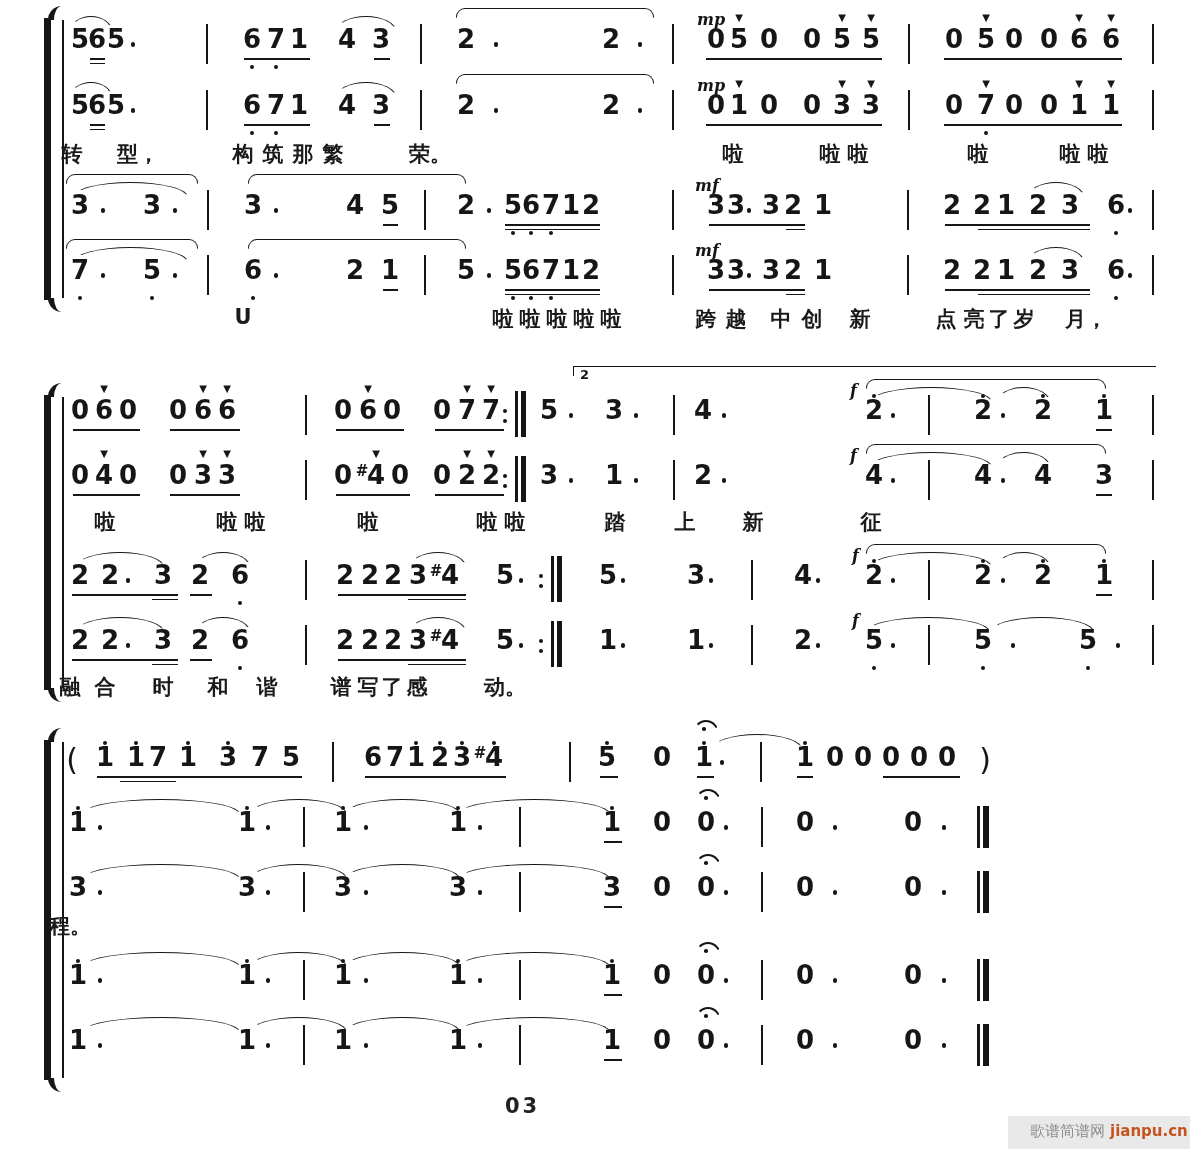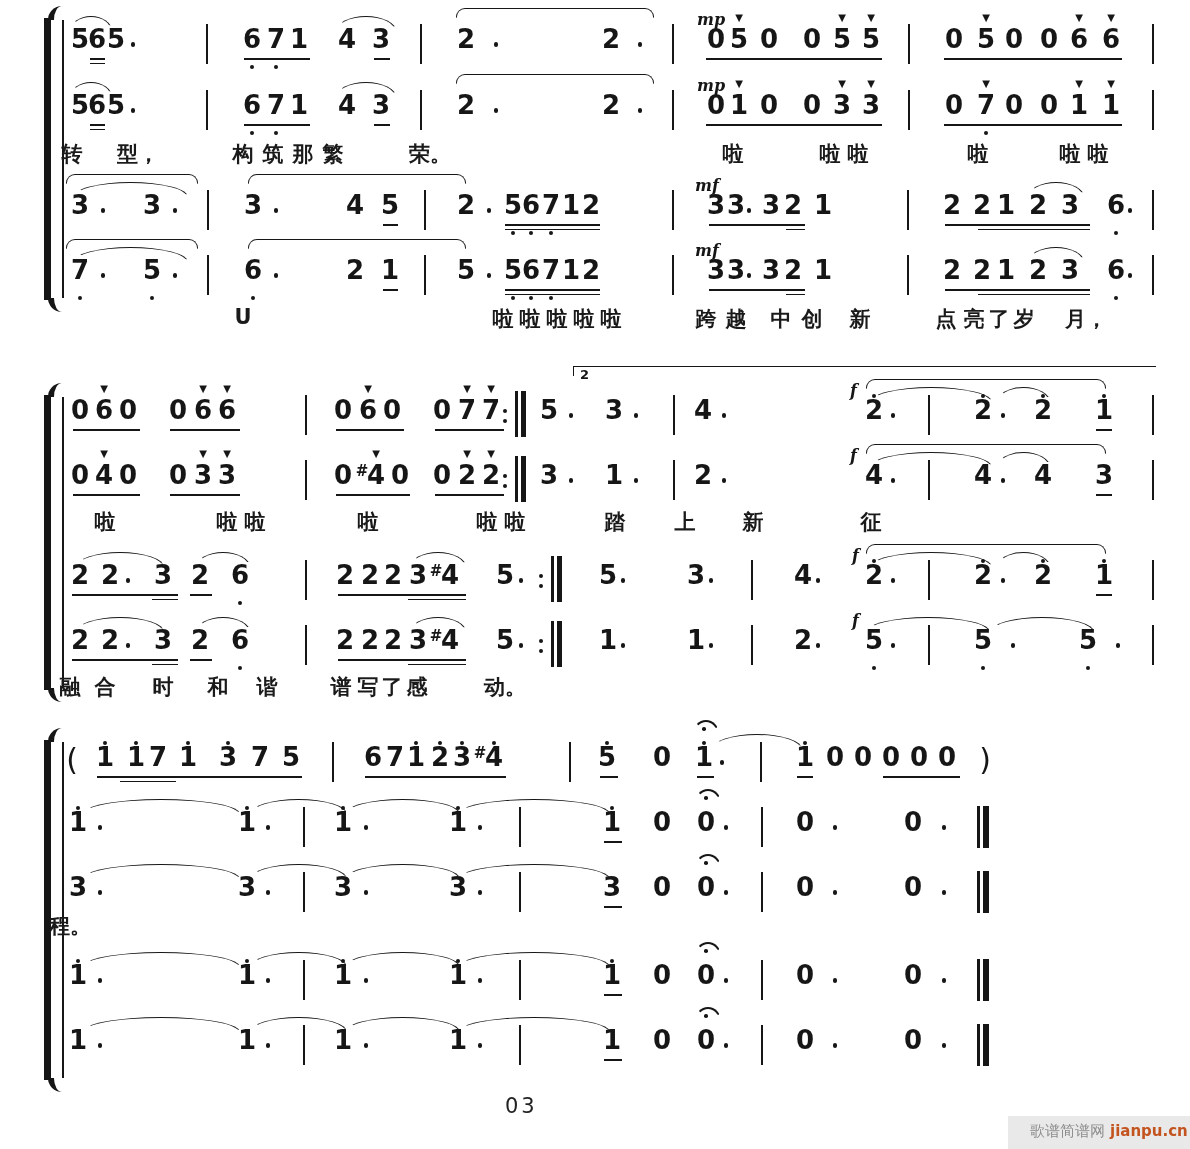--- a/index.html
+++ b/index.html
@@ -19,21 +19,21 @@
   .dyn{position:absolute;font-family:"DejaVu Serif",serif;font-style:italic;font-weight:700;
        font-size:16px;color:#161616;}
   .sharp{position:absolute;transform:translateX(-50%);font-size:15px;font-weight:700;}
   .paren{position:absolute;transform:translateX(-50%);font-size:30px;font-weight:400;}
   .ferm{position:absolute;border:2px solid transparent;border-top-color:#161616;
         border-radius:50% 50% 0 0 / 100% 100% 0 0;}
   .lyr{position:absolute;transform:translateX(-50%);font-size:21px;font-weight:600;
        color:#1a1a1a;white-space:nowrap;}
   .voltaln{position:absolute;border-top:1.6px solid #161616;border-left:1.6px solid #161616;}
   .voltalab{position:absolute;font-size:13px;font-weight:700;}
-  #pageno{position:absolute;left:505px;top:1094px;font-size:21px;font-weight:400;
+  #pageno{position:absolute;left:505px;top:1094px;font-size:21px;font-weight:700;
           letter-spacing:3px;color:#222;}
   #wmstrip{position:absolute;left:1008px;top:1116px;width:182px;height:33px;background:#e9e9e9;}
   #wm{position:absolute;left:1030px;top:1122px;font-size:15px;white-space:nowrap;}
   #wm .site{color:#8d8d8d;}
   #wm .url{color:#c4541f;font-weight:700;margin-left:5px;}
 </style>
 </head>
 <body>
 
 <div id="page">

